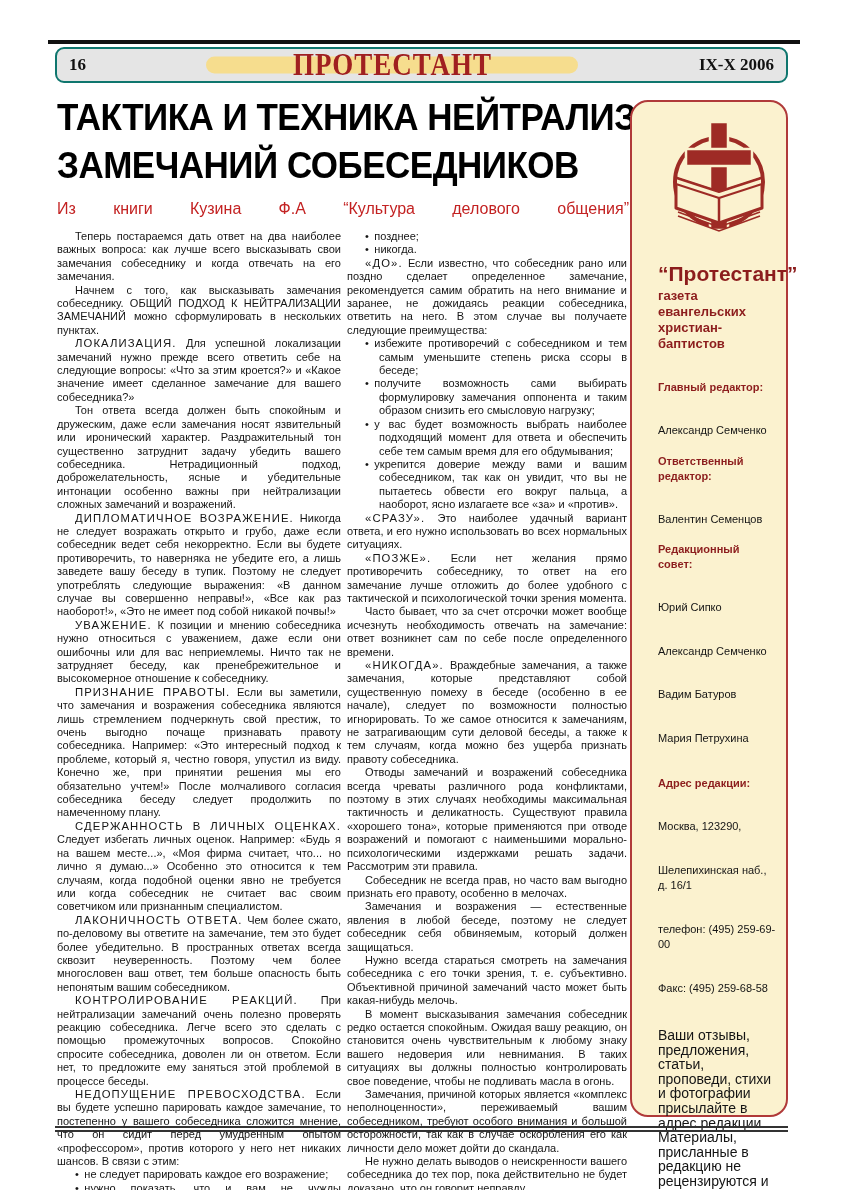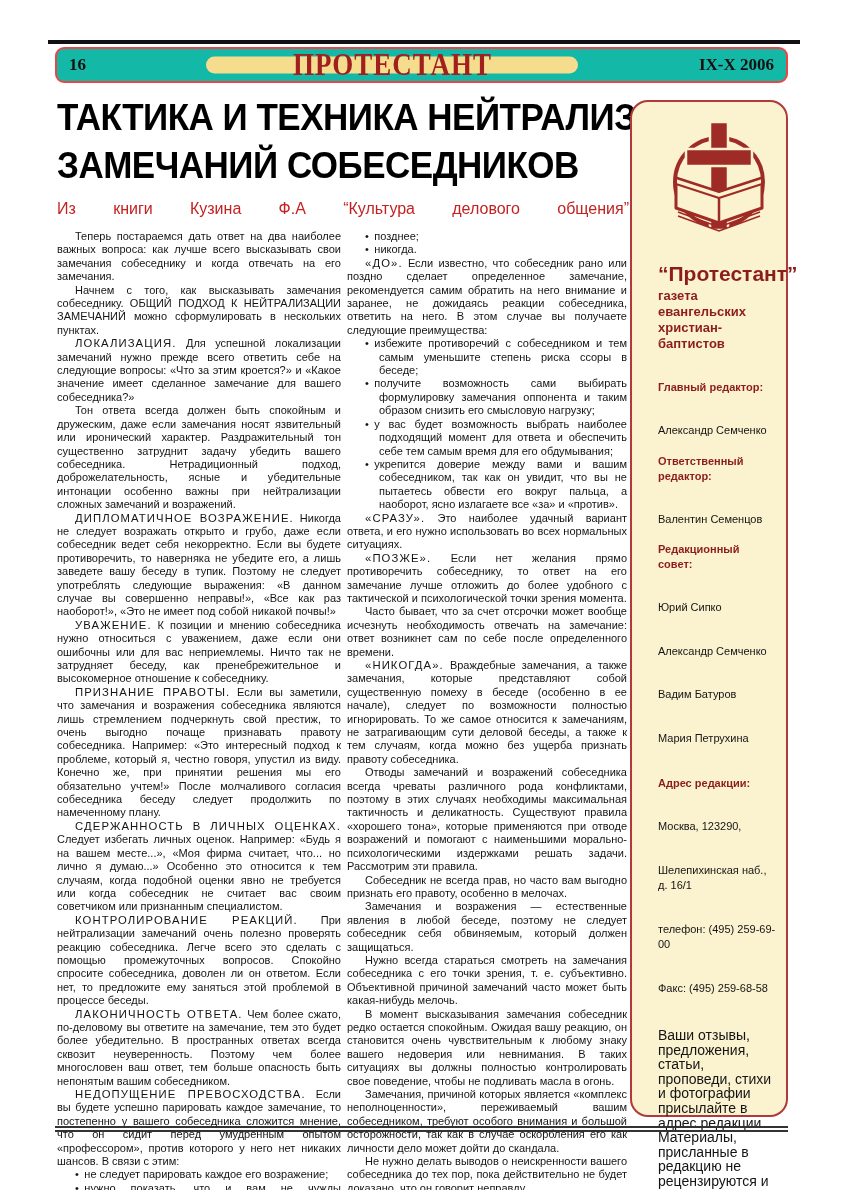--- a/index.html
+++ b/index.html
@@ -5,22 +5,22 @@
   html,body{margin:0;padding:0;}
   body{
     width:841px;height:1190px;position:relative;background:#fff;
     font-family:"Liberation Sans",sans-serif;color:#141414;overflow:hidden;
   }
   
   .top-rule{position:absolute;left:48px;top:40px;width:752px;height:4px;background:#111;}
   
   .header-box{
     position:absolute;left:55px;top:47px;width:733px;height:36px;
-    border:2px solid #ef4444;border-radius:9px;box-sizing:border-box;
-    display:flex;align-items:center;padding:0 12px;background:#14b8a6;
+    border:2px solid #0f766e;border-radius:9px;box-sizing:border-box;
+    display:flex;align-items:center;padding:0 12px;background:#e5e5e5;
   }
   .page-num,.issue{
     font-family:"Liberation Serif",serif;font-weight:bold;font-size:17px;color:#111;
   }
   .header-center{flex:1;position:relative;text-align:center;}
   .masthead-pill{
     position:absolute;left:50%;top:50%;transform:translate(-50%,-50%);
     width:372px;height:17px;border-radius:9px;background:#f6dd8e;
   }
   .masthead{
@@ -96,22 +96,22 @@
 
 <div class="col col-1" id="col1">
     <p class="para">Теперь постараемся дать ответ на два наиболее важных вопроса: как лучше всего высказывать свои замечания собеседнику и когда отвечать на его замечания.</p>
     <p class="para">Начнем с того, как высказывать замечания собеседнику. ОБЩИЙ ПОДХОД К НЕЙТРАЛИЗАЦИИ ЗАМЕЧАНИЙ можно сформулировать в нескольких пунктах.</p>
     <p class="para"><span class="rh">ЛОКАЛИЗАЦИЯ.</span> Для успешной локализации замечаний нужно прежде всего ответить себе на следующие вопросы: «Что за этим кроется?» и «Какое значение имеет сделанное замечание для вашего собеседника?»</p>
     <p class="para">Тон ответа всегда должен быть спокойным и дружеским, даже если замечания носят язвительный или иронический характер. Раздражительный тон существенно затруднит задачу убедить вашего собеседника. Нетрадиционный подход, доброжелательность, ясные и убедительные интонации особенно важны при нейтрализации сложных замечаний и возражений.</p>
     <p class="para"><span class="rh">ДИПЛОМАТИЧНОЕ ВОЗРАЖЕНИЕ.</span> Никогда не следует возражать открыто и грубо, даже если собеседник ведет себя некорректно. Если вы будете противоречить, то наверняка не убедите его, а лишь заведете вашу беседу в тупик. Поэтому не следует употреблять следующие выражения: «В данном случае вы совершенно неправы!», «Все как раз наоборот!», «Это не имеет под собой никакой почвы!»</p>
     <p class="para"><span class="rh">УВАЖЕНИЕ.</span> К позиции и мнению собеседника нужно относиться с уважением, даже если они ошибочны или для вас неприемлемы. Ничто так не затрудняет беседу, как пренебрежительное и высокомерное отношение к собеседнику.</p>
     <p class="para"><span class="rh">ПРИЗНАНИЕ ПРАВОТЫ.</span> Если вы заметили, что замечания и возражения собеседника являются лишь стремлением подчеркнуть свой престиж, то очень выгодно почаще признавать правоту собеседника. Например: «Это интересный подход к проблеме, который я, честно говоря, упустил из виду. Конечно же, при принятии решения мы его обязательно учтем!» После молчаливого согласия собеседника беседу следует продолжить по намеченному плану.</p>
     <p class="para"><span class="rh">СДЕРЖАННОСТЬ В ЛИЧНЫХ ОЦЕНКАХ.</span> Следует избегать личных оценок. Например: «Будь я на вашем месте...», «Моя фирма считает, что... но лично я думаю...» Особенно это относится к тем случаям, когда подобной оценки явно не требуется или когда собеседник не считает вас своим советчиком или признанным специалистом.</p>
+    <p class="para"><span class="rh">ЛАКОНИЧНОСТЬ ОТВЕТА.</span> Чем более сжато, по-деловому вы ответите на замечание, тем это будет более убедительно. В пространных ответах всегда сквозит неуверенность. Поэтому чем более многословен ваш ответ, тем больше опасность быть непонятым вашим собеседником.</p>
     <p class="para"><span class="rh">КОНТРОЛИРОВАНИЕ РЕАКЦИЙ.</span> При нейтрализации замечаний очень полезно проверять реакцию собеседника. Легче всего это сделать с помощью промежуточных вопросов. Спокойно спросите собеседника, доволен ли он ответом. Если нет, то предложите ему заняться этой проблемой в процессе беседы.</p>
-    <p class="para"><span class="rh">ЛАКОНИЧНОСТЬ ОТВЕТА.</span> Чем более сжато, по-деловому вы ответите на замечание, тем это будет более убедительно. В пространных ответах всегда сквозит неуверенность. Поэтому чем более многословен ваш ответ, тем больше опасность быть непонятым вашим собеседником.</p>
     <p class="para"><span class="rh">НЕДОПУЩЕНИЕ ПРЕВОСХОДСТВА.</span> Если вы будете успешно парировать каждое замечание, то постепенно у вашего собеседника сложится мнение, что он сидит перед умудренным опытом «профессором», против которого у него нет никаких шансов. В связи с этим:</p>
     <p class="para">• не следует парировать каждое его возражение;</p>
     <p class="para">• нужно показать, что и вам не чужды человеческие слабости;</p>
   </div>
 <div class="col col-2" id="col2">
     <p class="bh">• позднее;</p>
     <p class="bh">• никогда.</p>
     <p class="para"><span class="rh">«ДО».</span> Если известно, что собеседник рано или поздно сделает определенное замечание, рекомендуется самим обратить на него внимание и заранее, не дожидаясь реакции собеседника, ответить на него. В этом случае вы получаете следующие преимущества:</p>
     <p class="bh">• избежите противоречий с собеседником и тем самым уменьшите степень риска ссоры в беседе;</p>
     <p class="bh">• получите возможность сами выбирать формулировку замечания оппонента и таким образом снизить его смысловую нагрузку;</p>

